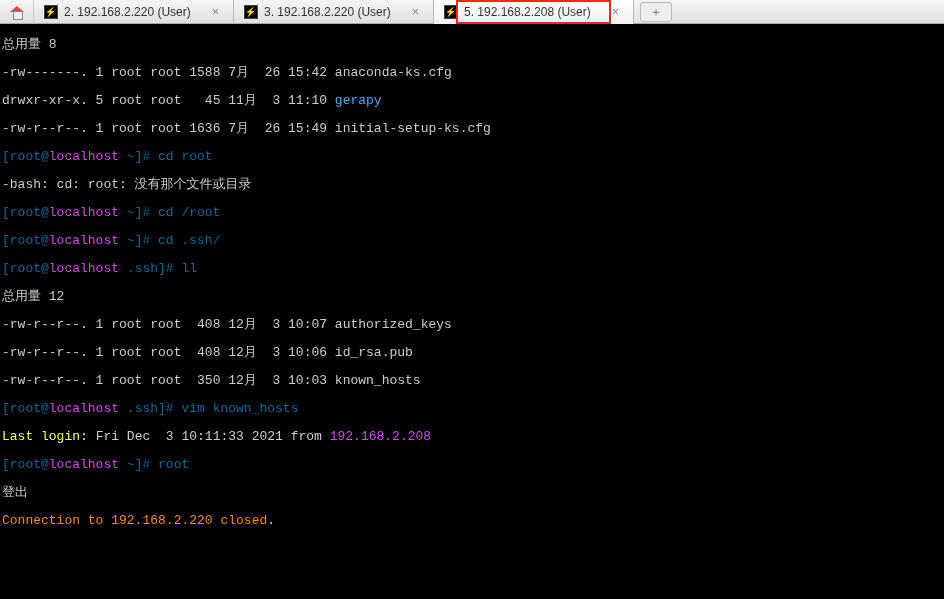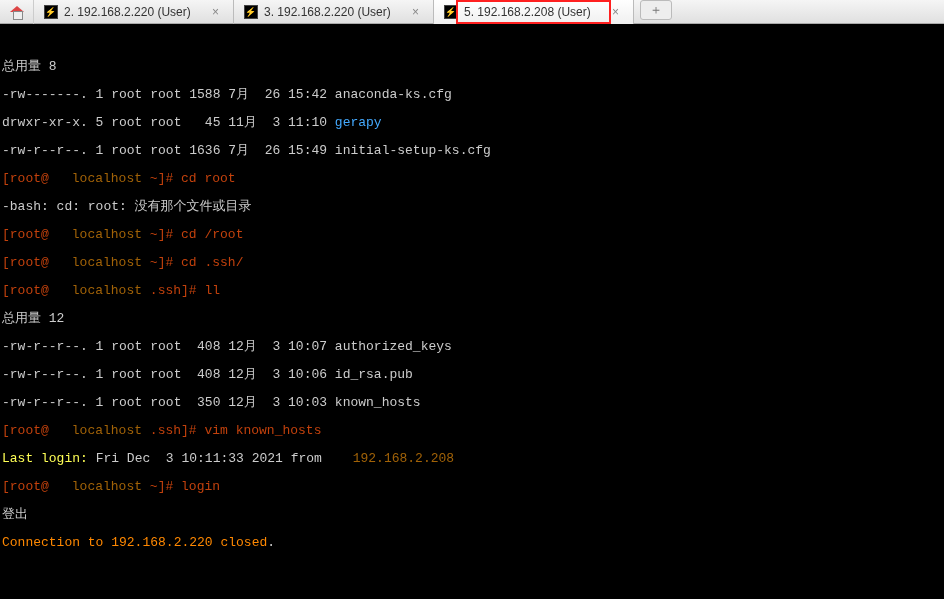--- a/index.html
+++ b/index.html
@@ -1,32 +1,32 @@
 <!DOCTYPE html>
 <html><head>
 <meta charset="utf-8">
 <style>
 * { margin:0; padding:0; box-sizing:border-box; }
 body { font-family:"Consolas","Courier New",monospace; font-size:13px; background:#000; width:944px; height:599px; overflow:hidden; }
-.tabbar { height:24px; background:linear-gradient(#f5f5f5,#e0e0e0); display:flex; align-items:flex-start; border-bottom:1px solid #aaa; }
+.tabbar { height:24px; background:linear-gradient(#f5f5f5,#e0e0e0); display:flex; align-items:center; border-bottom:1px solid #aaa; }
 .home-btn { width:34px; height:24px; display:flex; align-items:center; justify-content:center; border-right:1px solid #ccc; }
 .home-icon { width:14px; height:12px; position:relative; }
 .home-icon::before { content:""; position:absolute; top:0; left:0; border-left:7px solid transparent; border-right:7px solid transparent; border-bottom:6px solid #d44; }
 .home-icon::after { content:""; position:absolute; top:5px; left:3px; width:8px; height:7px; background:#eee; border:1px solid #888; }
 .tab { display:flex; align-items:center; padding:0 10px; height:24px; gap:6px; min-width:200px; border-right:1px solid #bbb; font-family:Tahoma,sans-serif; font-size:12px; color:#333; cursor:pointer; }
 .tab.active { background:linear-gradient(#fff,#f0f0f0); }
 .tab.highlighted { position:relative; }
 .tab.highlighted::after { content:""; position:absolute; left:22px; top:0px; right:22px; bottom:0px; border:2px solid #ff2020; pointer-events:none; }
 .bolt { width:14px; height:14px; background:#000; border:1px solid #444; position:relative; font-size:10px; line-height:12px; text-align:center; color:#ff0; }
 .bolt::before{ content:"⚡"; font-size:9px; }
 .tab-close { margin-left:auto; color:#888; font-size:12px; padding:0 4px; }
 .newtab { width:32px; height:20px; margin-left:6px; border:1px solid #bbb; border-radius:3px; background:#eee; display:flex; align-items:center; justify-content:center; color:#777; font-size:13px; }
-.term { background:#000; color:#ccc; padding:22px 2px; line-height:14px; white-space:pre; height:575px; overflow:hidden; }
+.term { background:#000; color:#ccc; padding:0 2px; line-height:14px; white-space:pre; height:575px; overflow:hidden; }
 .term div { height:14px; }
-.w{color:#ccc;} .b{color:#c2410c;} .m{color:#a16207;margin-left:23px;} .y{color:#ff5;} .o{color:#f80;} .lb{color:#4af;text-align:right;}
+.w{color:#ccc;} .b{color:#0369a1;} .m{color:#d946ef;} .y{color:#ff5;} .o{color:#f80;} .lb{color:#4af;text-align:right;}
 </style>
 </head>
 <body>
 
 <div class="tabbar">
   <div class="home-btn">
       <div class="home-icon"></div>
     </div>
   <div class="tab">
     <span class="bolt"></span>
@@ -55,21 +55,21 @@
 <div class="w">-bash: cd: root: 没有那个文件或目录</div>
 <div><span class="b">[root@</span><span class="m">localhost</span><span class="b"> ~]# cd /root</span></div>
 <div><span class="b">[root@</span><span class="m">localhost</span><span class="b"> ~]# cd .ssh/</span></div>
 <div><span class="b">[root@</span><span class="m">localhost</span><span class="b"> .ssh]# ll</span></div>
 <div class="w">总用量 12</div>
 <div class="w">-rw-r--r--. 1 root root  408 12月  3 10:07 authorized_keys</div>
 <div class="w">-rw-r--r--. 1 root root  408 12月  3 10:06 id_rsa.pub</div>
 <div class="w">-rw-r--r--. 1 root root  350 12月  3 10:03 known_hosts</div>
 <div><span class="b">[root@</span><span class="m">localhost</span><span class="b"> .ssh]# vim known_hosts</span></div>
 <div><span class="y">Last login:</span><span class="w"> Fri Dec  3 10:11:33 2021 from </span><span class="m">192.168.2.208</span></div>
-<div><span class="b">[root@</span><span class="m">localhost</span><span class="b"> ~]# login</span></div>
+<div><span class="b">[root@</span><span class="m">localhost</span><span class="b"> ~]# root</span></div>
 <div class="w">登出</div>
 <div><span class="o">Connection to 192.168.2.220 closed</span><span class="w">.</span></div>
 
 
 
 
 
 
 
 

